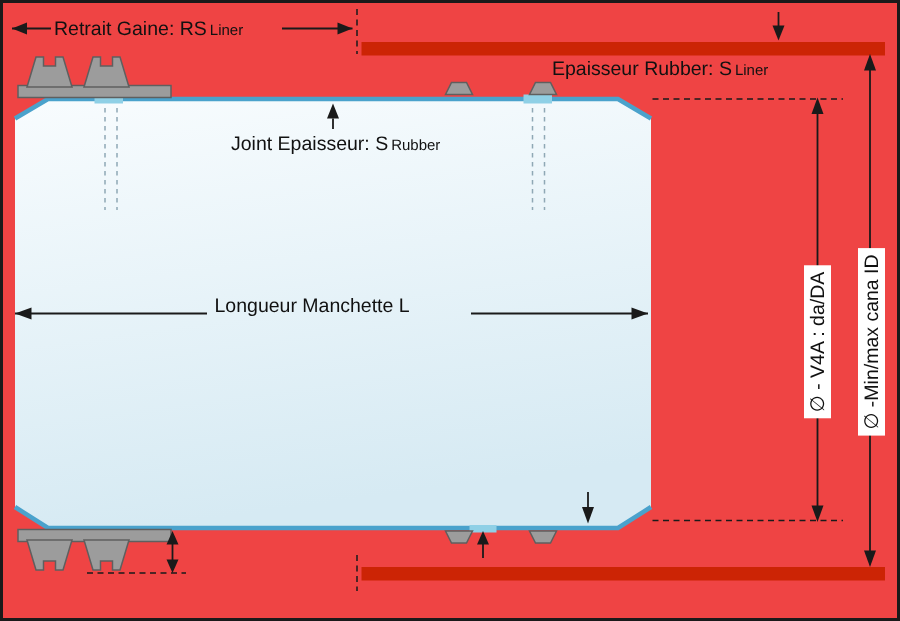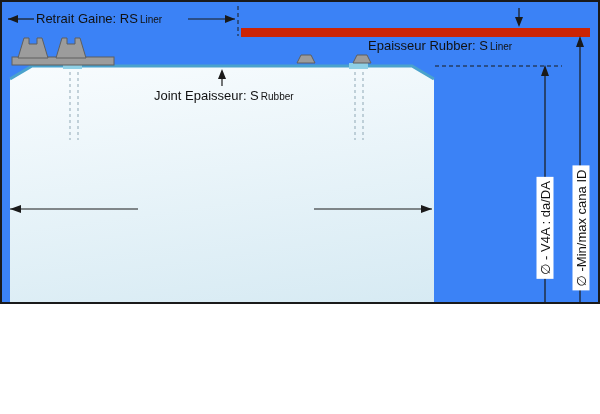--- a/index.html
+++ b/index.html
@@ -6,24 +6,24 @@
     --liner-red:#cc2405;
     --pipe-blue:#4aa2cc;
     --tick-cyan:#8fd0e6;
     --rib-gray:#9c9c9c;
     --rib-stroke:#5f5f5f;
     --dim-black:#1a1a1a;
   }
   html,body{margin:0;padding:0;background:#fff;}
   #canvas{
     position:relative;
-    width:600px;height:304px;
+    width:600px;height:414px;
     border:2px solid #1a1a1a;
     box-sizing:border-box;
-    background:#3b82f6;
+    background:#ef4444;
     font-family:"Liberation Sans","DejaVu Sans",sans-serif;
     color:#111;
     overflow:hidden;
   }
   svg{position:absolute;left:0;top:0;}
   .label{
     position:absolute;
     font-size:13px;
     line-height:15px;
     white-space:nowrap;
@@ -161,20 +161,21 @@
   </div>
 
   <div class="label" style="left:366px;top:36px;">
     <span>Epaisseur Rubber: S</span><span class="sub">Liner</span>
   </div>
 
   <div class="label" style="left:152px;top:86px;">
     <span>Joint Epaisseur: S</span><span class="sub">Rubber</span>
   </div>
 
+  <div class="label" style="left:141px;top:194px;">Longueur Manchette L</div>
 
 
 
   <div class="vlabel" style="left:543px;top:226px;">∅ - V4A : da/DA</div>
 
   <div class="vlabel" style="left:579px;top:226px;">∅ -Min/max cana ID</div>
 
 </div>
 
 </body></html>

